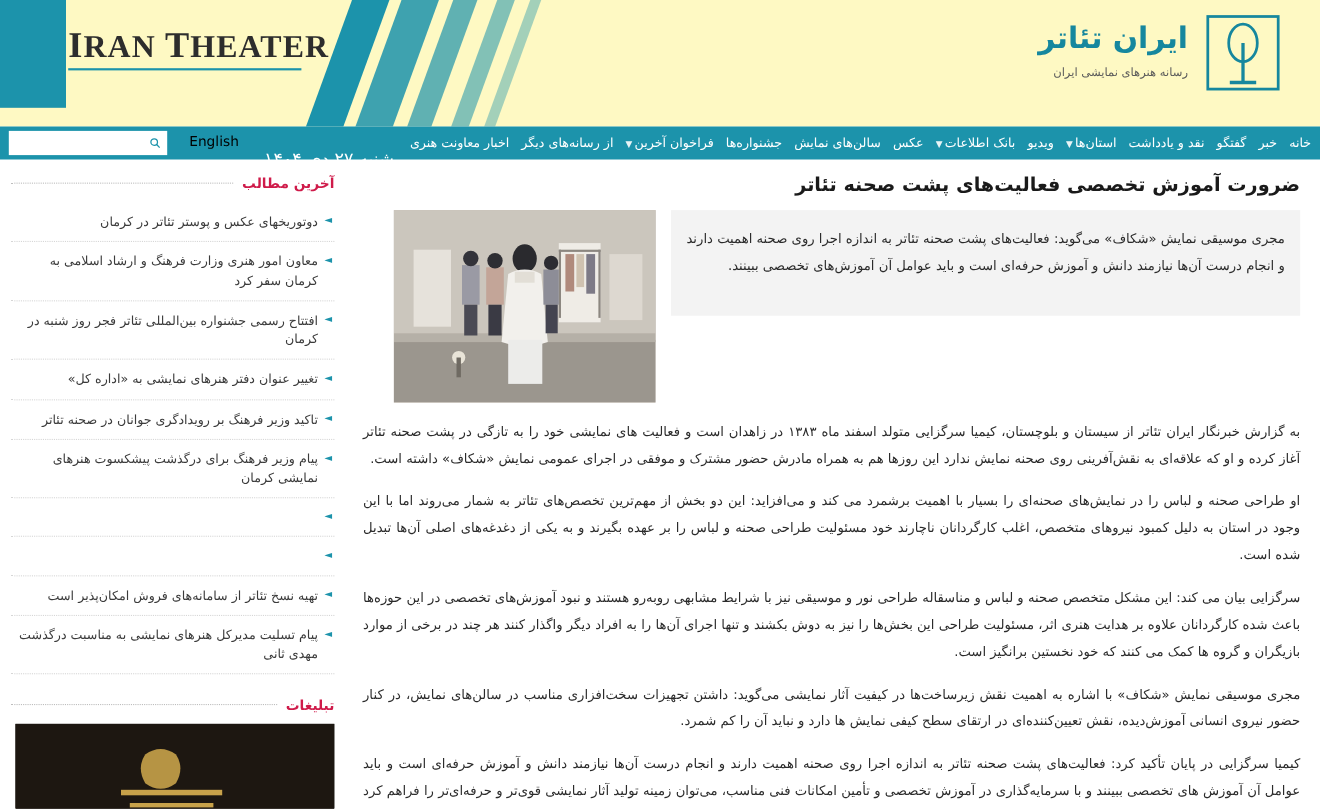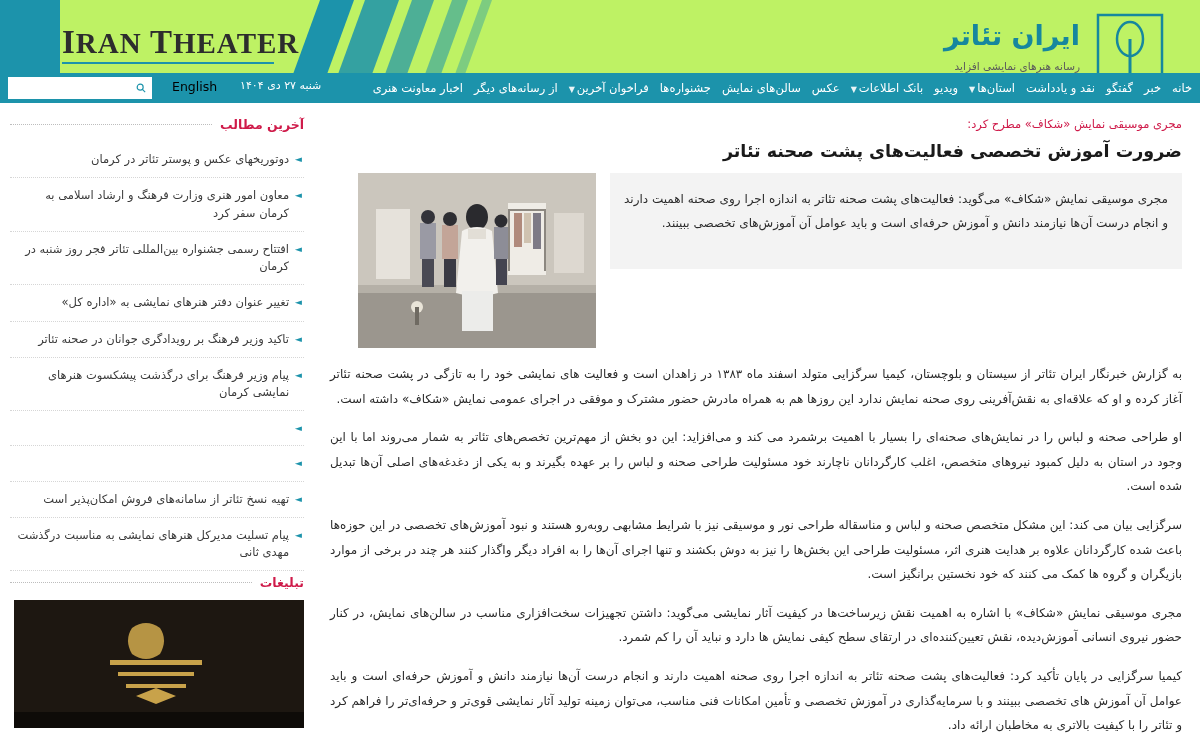--- a/index.html
+++ b/index.html
@@ -6,22 +6,22 @@
   html, body {
     margin: 0; padding: 0;
     width: 1200px; height: 735px;
     overflow: hidden;
     background: #ffffff;
     font-family: "DejaVu Sans", "Liberation Sans", sans-serif;
   }
   
   .header {
     position: relative;
-    width: 1200px; height: 73px;
-    background: #bef264;
+    width: 1200px; height: 115px;
+    background: #fef9c3;
     overflow: hidden;
   }
   .header-left-band {
     position: absolute; left: 0; top: 0;
     width: 60px; height: 98px;
     background: #1c93ab;
   }
   .hdr-skew {
     position: absolute; top: -20px;
     width: 34px; height: 150px;
@@ -88,23 +88,23 @@
     font-size: 11px;
     padding: 0 5px;
   }
   .nav-english {
     position: absolute; left: 172px; top: 6px;
     color: #000000;
     font-size: 12.5px;
     cursor: pointer;
   }
   .nav-date {
-    position: absolute; left: 240px; top: 6px;
+    position: absolute; left: 240px; top: 20px;
     color: #ffffff;
-    font-size: 11px;
+    font-size: 16px;
     direction: rtl;
   }
   .nav-menu {
     position: absolute; right: 8px; top: 0;
     height: 30px;
     display: flex; align-items: center;
     direction: rtl;
     gap: 11px;
   }
   .nav-menu a {
@@ -208,21 +208,21 @@
     color: #3b3b3b;
     line-height: 1.5;
     cursor: pointer;
   }
   .side-list li .bullet {
     color: #1c93ab;
     font-size: 9px;
     line-height: 1.8;
     flex: none;
   }
-  .ads-head { margin-top: 4px; }
+  .ads-head { margin-top: 20px; }
   .ad-box {
     margin-top: 10px;
     width: 290px; height: 128px;
     background: #17120d;
     position: relative;
     overflow: hidden;
     cursor: pointer;
   }
 </style>
 </head>
@@ -236,21 +236,21 @@
   <div class="hdr-skew" style="left:432px;background:#1c93ab;opacity:.55;width:16px;"></div>
   <div class="hdr-skew" style="left:462px;background:#1c93ab;opacity:.4;width:10px;"></div>
 
   <div class="logo-en">
     <span class="big">I</span><span>RAN </span><span class="big">T</span><span>HEATER</span>
   </div>
   <div class="logo-underline"></div>
 
   <div class="brand-fa">
     <div class="title">ایران تئاتر</div>
-    <div class="sub">رسانه هنرهای نمایشی افزاید</div>
+    <div class="sub">رسانه هنرهای نمایشی ایران</div>
   </div>
 
   <svg class="brand-mark" viewBox="0 0 68 70">
     <rect x="2" y="2" width="64" height="66" fill="none" stroke="#16879e" stroke-width="2.5"></rect>
     <ellipse cx="34" cy="26" rx="13" ry="17" fill="none" stroke="#16879e" stroke-width="2.5"></ellipse>
     <line x1="34" y1="26" x2="34" y2="62" stroke="#16879e" stroke-width="3"></line>
     <line x1="22" y1="62" x2="46" y2="62" stroke="#16879e" stroke-width="3"></line>
   </svg>
 </div>
 
@@ -280,21 +280,20 @@
     <a><span>جشنواره‌ها</span></a>
     <a><span>فراخوان آخرین</span><span class="caret">▼</span></a>
     <a><span>از رسانه‌های دیگر</span></a>
     <a><span>اخبار معاونت هنری</span></a>
   </div>
 </div>
 
 <div class="page">
 
   <div class="content">
-    <div class="kicker">مجری موسیقی نمایش «شکاف» مطرح کرد:</div>
     <h1 class="headline">ضرورت آموزش تخصصی فعالیت‌های پشت صحنه تئاتر</h1>
 
     <div class="lead-row">
       <div class="lead-box">مجری موسیقی نمایش «شکاف» می‌گوید: فعالیت‌های پشت صحنه تئاتر به اندازه اجرا روی صحنه اهمیت دارند و انجام درست آن‌ها نیازمند دانش و آموزش حرفه‌ای است و باید عوامل آن آموزش‌های تخصصی ببینند.</div>
       <div class="hero-img">
         <svg class="hero-svg" viewBox="0 0 238 175">
           <rect width="238" height="175" fill="#c8c2b8"></rect>
           <rect y="0" width="238" height="120" fill="#cbc6bd"></rect>
           <rect y="118" width="238" height="57" fill="#9b968e"></rect>
           <rect x="0" y="112" width="238" height="8" fill="#b5b0a7"></rect>

